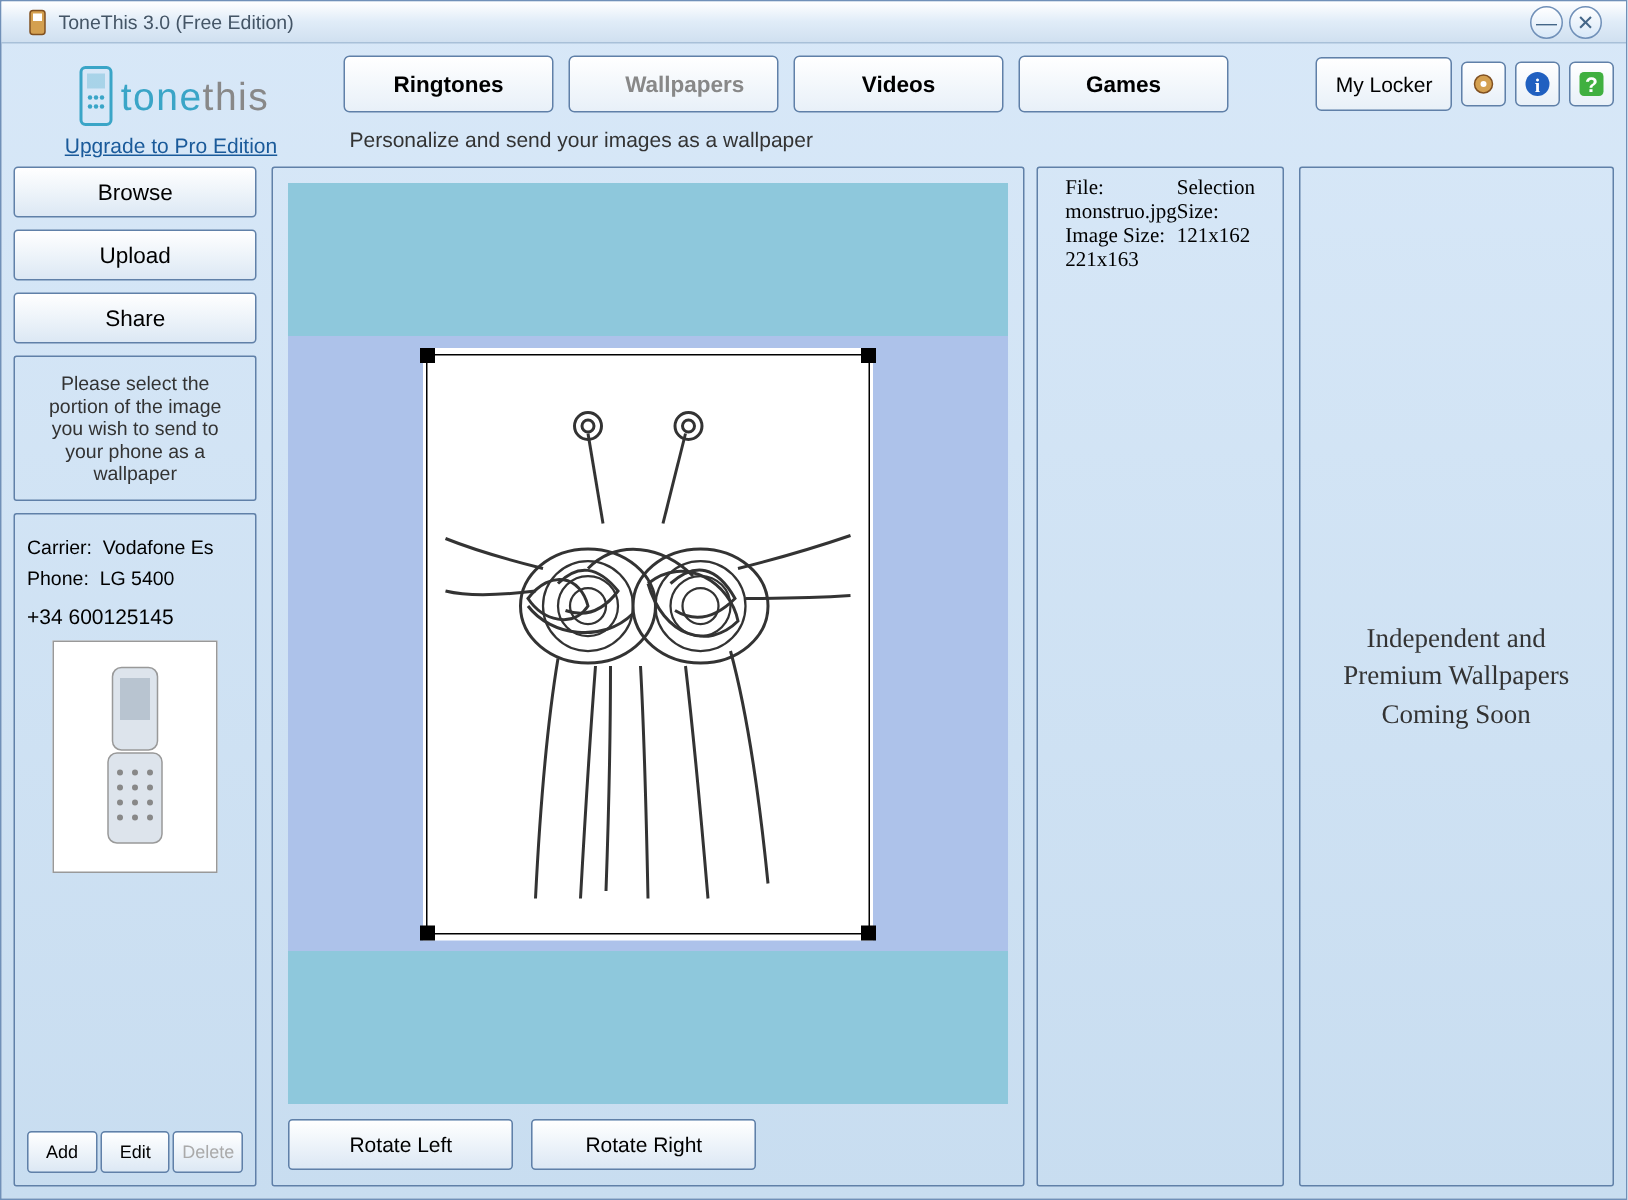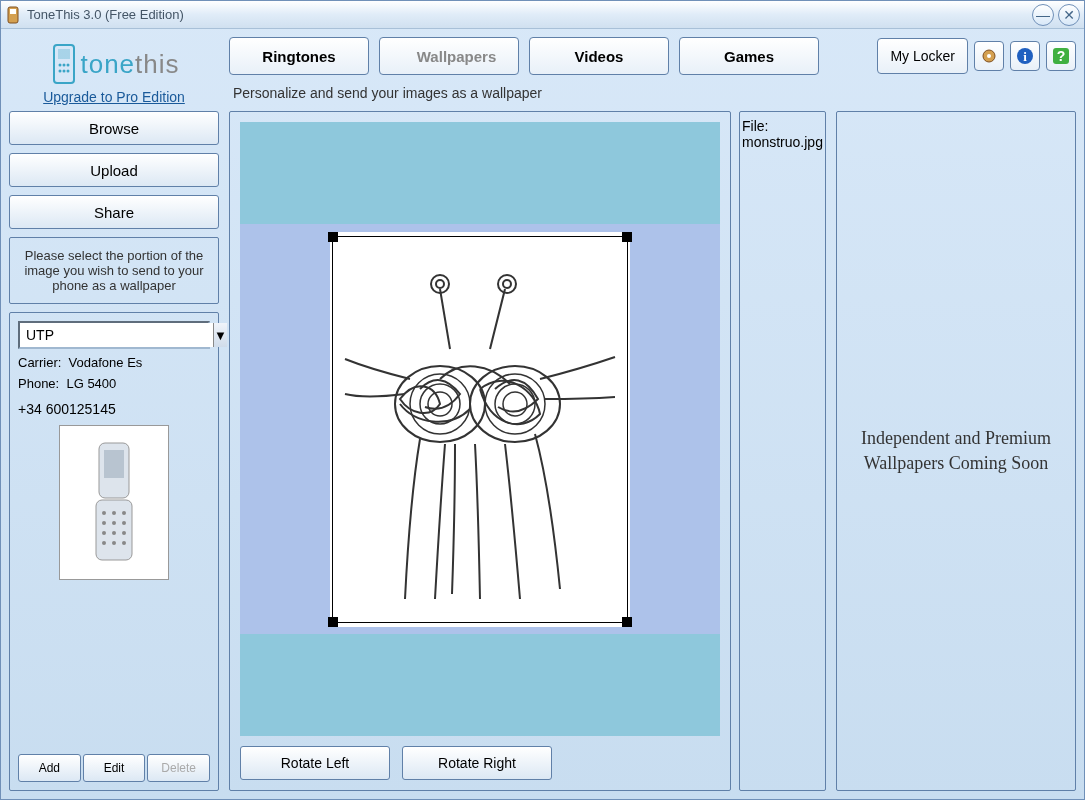--- a/index.html
+++ b/index.html
@@ -1,18 +1,18 @@
 <!DOCTYPE html>
 <html><head>
 <meta charset="utf-8">
 <style>
 * { box-sizing: border-box; margin: 0; padding: 0; }
 body { font-family: Tahoma, Arial, sans-serif; font-size: 13px; background: #e8f0f8; width: 1085px; height: 800px; overflow: hidden; }
 .window { width: 1085px; height: 800px; background: linear-gradient(to bottom, #d8e8f8 0%, #c8ddf0 100%); border: 1px solid #7090b8; }
-.titlebar { height: 28px; background: linear-gradient(to bottom, #ffffff 0%, #e0ecf8 50%, #d0e0f0 100%); display: flex; align-items: center; padding: 0 4px; border-bottom: 1px solid #a8c0d8; }
+.titlebar { height: 28px; background: linear-gradient(to bottom, #ffffff 0%, #e0ecf8 50%, #d0e0f0 100%); display: flex; align-items: center; padding: 0 16px; border-bottom: 1px solid #a8c0d8; }
 .titlebar-icon { width: 16px; height: 20px; margin-right: 6px; }
 .titlebar-text { flex: 1; font-size: 13px; color: #445566; }
 .winbtn { width: 22px; height: 22px; border-radius: 50%; border: 1px solid #7090b8; background: linear-gradient(to bottom, #ffffff, #d8e8f8); margin-left: 4px; display: flex; align-items: center; justify-content: center; cursor: pointer; font-size: 14px; color: #446688; }
 .content { padding: 8px; display: flex; flex-direction: column; height: calc(100% - 28px); gap: 6px; }
 .toprow { display: flex; align-items: flex-start; gap: 10px; }
 .logo-area { width: 210px; display: flex; flex-direction: column; align-items: center; }
 .logo { display: flex; align-items: center; gap: 0; margin-top: 6px; }
 .logo-text { font-size: 26px; letter-spacing: 1px; }
 .logo-tone { color: #3aa5c7; }
 .logo-this { color: #888; }
@@ -40,21 +40,21 @@
 .smallbtn.disabled { color: #aaa; }
 .mainpanel { flex: 1; border: 1px solid #6080a8; padding: 10px; display: flex; flex-direction: column; gap: 10px; background: transparent; border-radius: 2px; }
 .canvas { background: #8ec8dc; flex: 1; display: flex; align-items: center; justify-content: center; position: relative; }
 .imgframe { background: #adc2ea; width: 480px; height: 410px; display: flex; align-items: center; justify-content: center; position: relative; }
 .imgwhite { background: #fff; width: 300px; height: 395px; position: relative; display: flex; align-items: center; justify-content: center; }
 .selbox { position: absolute; border: 1px solid #000; top: 4px; left: 2px; right: 2px; bottom: 4px; }
 .handle { position: absolute; width: 10px; height: 10px; background: #000; }
 .h-tl{ top:-5px; left:-5px;} .h-tr{ top:-5px; right:-5px;} .h-bl{ bottom:-5px; left:-5px;} .h-br{ bottom:-5px; right:-5px;}
 .rotrow { display: flex; gap: 12px; }
 .rotbtn { width: 150px; height: 34px; background: linear-gradient(to bottom,#ffffff,#dce8f4); border: 1px solid #6080a8; border-radius: 3px; font-size: 14px; cursor: pointer; }
-.statusbar { border: 1px solid #6080a8; padding: 6px 2px; font-size: 14px; display:flex; border-radius:2px; }
+.statusbar { border: 1px solid #6080a8; padding: 6px 18px; font-size: 14px; display:flex; border-radius:2px;font-family:Liberation Serif, serif; }
 .statusbar .col1{ flex:1; }
 .rightpanel { width: 260px; border: 1px solid #6080a8; display: flex; align-items: center; justify-content: center; text-align: center; font-family: Georgia, serif; font-size: 18px; color: #333; padding: 20px; border-radius:2px; line-height:1.4; }
 .centercol { display:flex; flex-direction:row; flex:1; gap:8px;}
 </style>
 </head>
 <body>
 
 <div class="window">
   <div class="titlebar">
     <svg class="titlebar-icon" viewBox="0 0 16 20">
@@ -118,24 +118,20 @@
       </div>
     </div>
 
     <div class="midwrap">
       <div class="sidebar">
         <button class="sidebtn">Browse</button>
         <button class="sidebtn">Upload</button>
         <button class="sidebtn">Share</button>
         <div class="infobox">Please select the portion of the image you wish to send to your phone as a wallpaper</div>
         <div class="phonepanel">
-          <div class="carrier-select">
-            <input value="UTP" style="">
-            <div class="carrier-dd">▼</div>
-          </div>
           <div class="kv"><span>Carrier:</span>&nbsp;&nbsp;<span>Vodafone Es</span></div>
           <div class="kv"><span>Phone:</span>&nbsp;&nbsp;<span>LG 5400</span></div>
           <div class="phone-num">+34 600125145</div>
           <div class="phone-img-box">
             <svg width="60" height="130">
               <rect x="15" y="5" width="30" height="55" rx="6" fill="#dde4ec" stroke="#999"></rect>
               <rect x="20" y="12" width="20" height="28" fill="#b8c4d0"></rect>
               <rect x="12" y="62" width="36" height="60" rx="6" fill="#dde4ec" stroke="#999"></rect>
               <circle cx="20" cy="75" r="2" fill="#888"></circle>
                 <circle cx="30" cy="75" r="2" fill="#888"></circle>
@@ -208,20 +204,24 @@
             </div>
           </div>
           <div class="rotrow">
             <button class="rotbtn">Rotate Left</button>
             <button class="rotbtn">Rotate Right</button>
           </div>
         </div>
         <div class="statusbar">
           <div class="col1">
             <div><span>File:</span> <span>monstruo.jpg</span></div>
+            <div><span>Image Size:</span> <span>221x163</span></div>
+          </div>
+          <div>
+            <div><span>Selection Size:</span> <span>121x162</span></div>
           </div>
         </div>
       </div>
 
       <div class="rightpanel">Independent and Premium Wallpapers Coming Soon</div>
     </div>
   </div>
 </div>
 
 </body></html>

